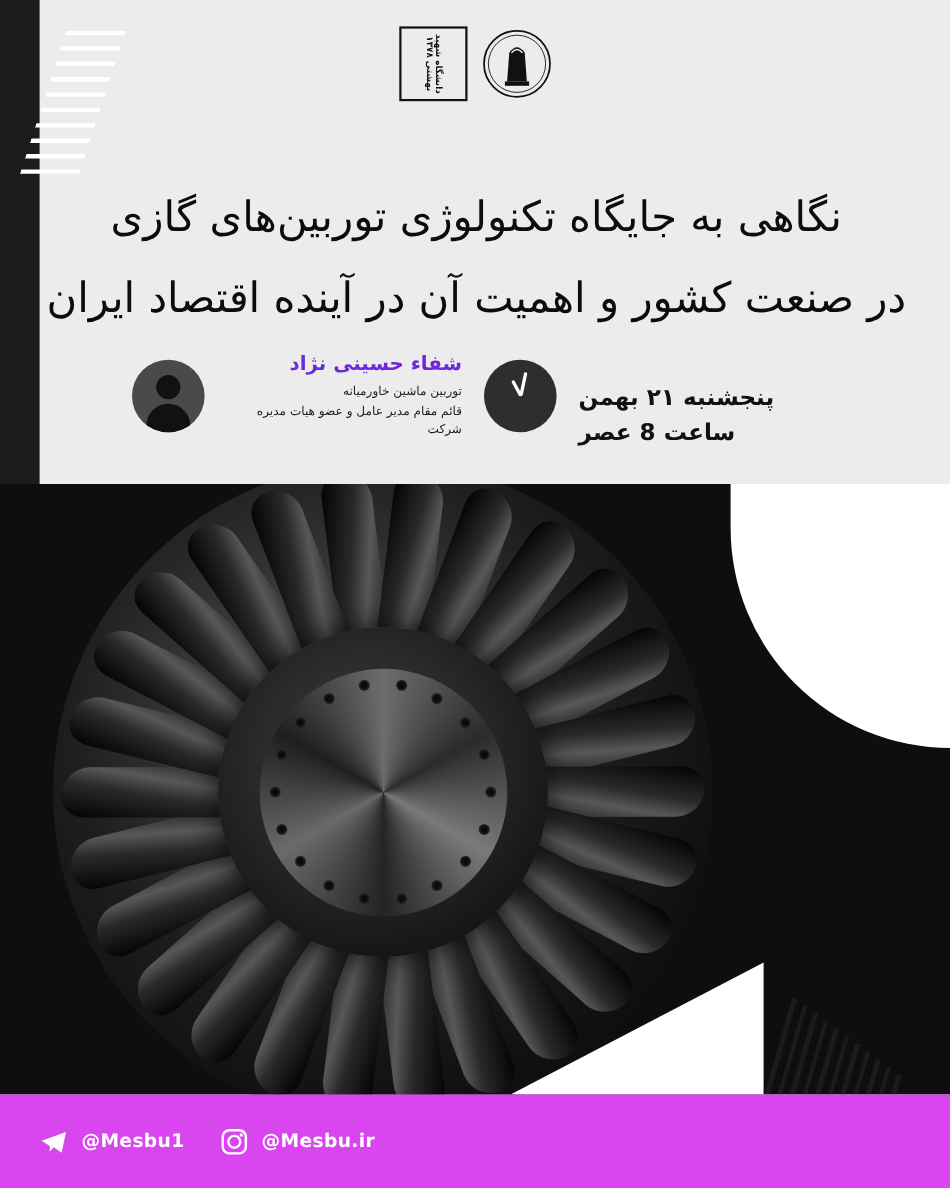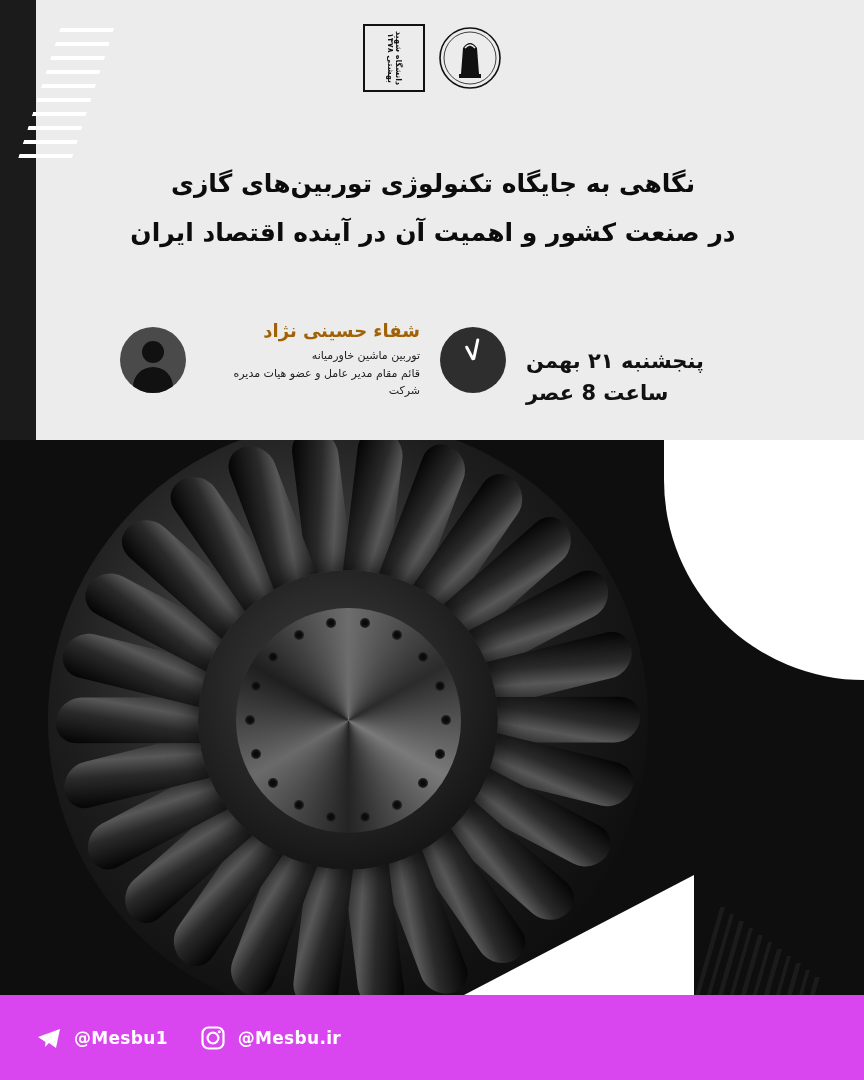--- a/index.html
+++ b/index.html
@@ -86,22 +86,22 @@
     letter-spacing: 0;
   }
   .title {
     position: absolute;
     top: 160px; right: 36px;
     width: 790px;
     text-align: center;
     color: #0c0c0c;
   }
   .title .l1, .title .l2 {
-    font-size: 25px;
-    font-weight: bold;
+    font-size: 38px;
+    font-weight: normal;
     line-height: 1.95;
     white-space: nowrap;
   }
 
   
   .info-row {
     position: absolute;
     top: 310px; right: 36px;
     width: 790px;
     height: 100px;
@@ -138,21 +138,21 @@
   .avatar .body {
     position: absolute;
     left: 50%; top: 40px;
     transform: translateX(-50%);
     width: 40px; height: 30px;
     border-radius: 20px 20px 0 0;
     background: #111;
   }
   .speaker-text { text-align: right; }
   .speaker-name {
-    font-size: 18px; font-weight: bold; color: #a16207;
+    font-size: 18px; font-weight: bold; color: #6d28d9;
     margin-bottom: 6px;
   }
   .speaker-role {
     font-size: 11px; color: #222; line-height: 1.6;
   }
   .clock {
     width: 66px; height: 66px;
     border-radius: 50%;
     background: #2e2e2e;
     position: relative;

